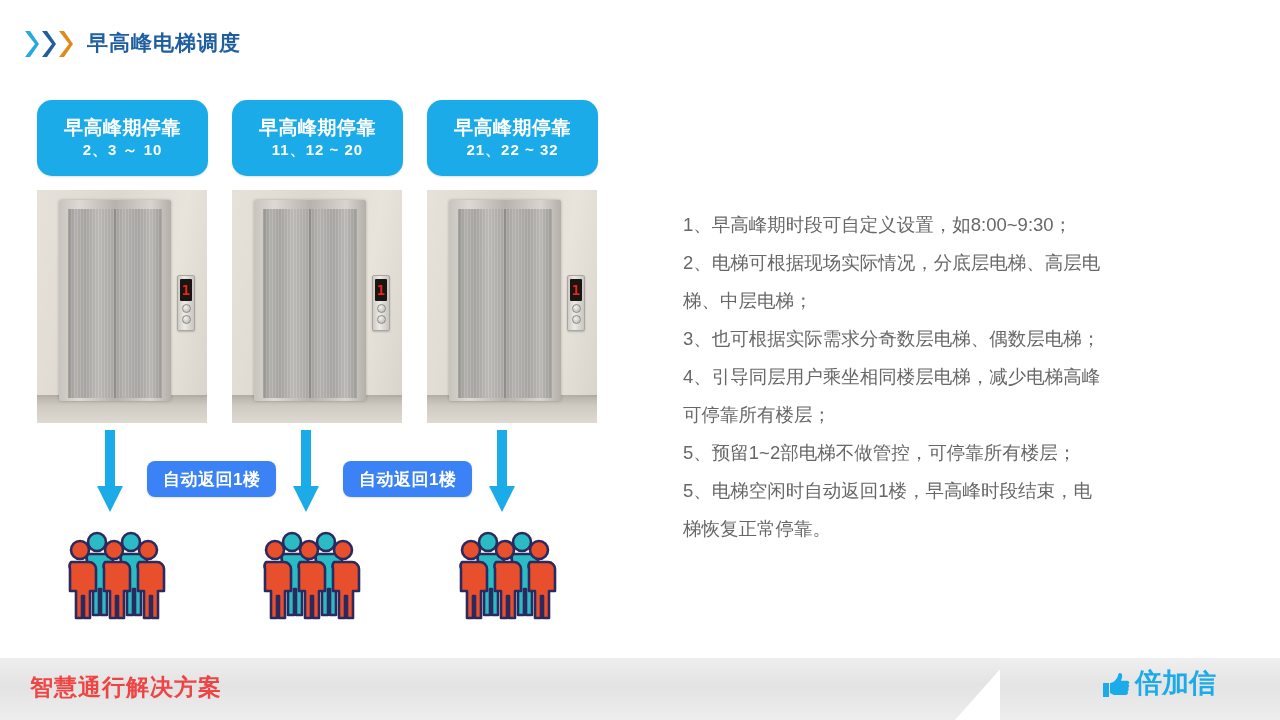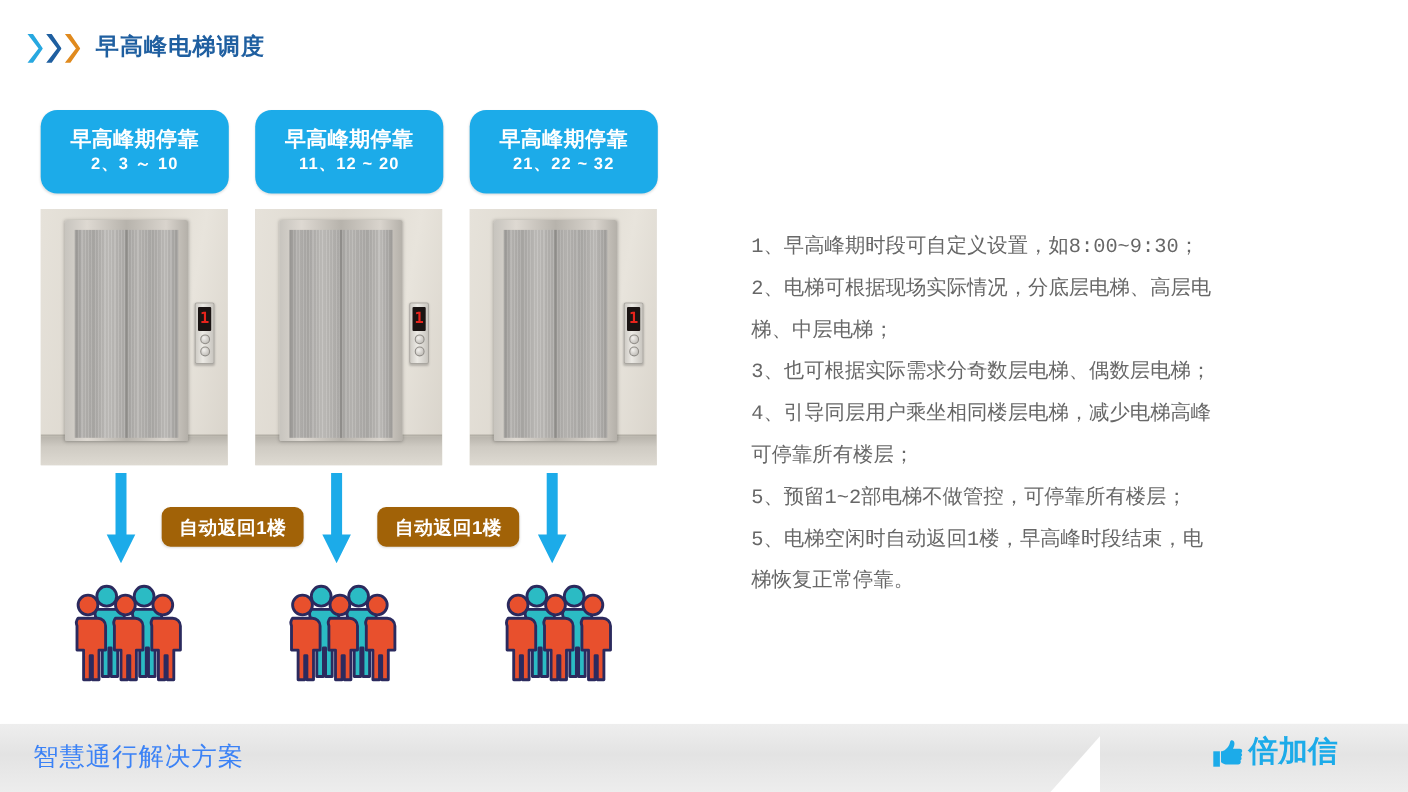--- a/index.html
+++ b/index.html
@@ -194,21 +194,21 @@
   }
   .arrow-1 { left: 96px;  top: 430px; }
   .arrow-2 { left: 292px; top: 430px; }
   .arrow-3 { left: 488px; top: 430px; }
 
   
   .ret-label {
     position: absolute;
     height: 36px;
     padding: 0 16px;
-    background: #a16207;
+    background: #3b82f6;
     border-radius: 8px;
     color: #ffffff;
     font-size: 17px;
     font-weight: bold;
     display: flex;
     align-items: center;
     justify-content: center;
     letter-spacing: 0.5px;
     box-shadow: 0 1px 2px rgba(0,0,0,0.12);
     white-space: nowrap;
@@ -225,21 +225,20 @@
   .people-1 { left: 60px;  top: 530px; }
   .people-2 { left: 255px; top: 530px; }
   .people-3 { left: 451px; top: 530px; }
 
   
   .notes {
     position: absolute;
     left: 683px;
     top: 206px;
     width: 505px;
-    font-family: Liberation Mono, monospace;
   }
   .note-line {
     font-size: 18.5px;
     color: #676767;
     line-height: 38px;
     white-space: nowrap;
   }
 
   
   .footer {
@@ -266,22 +265,22 @@
     width: 280px;
     height: 62px;
     background: linear-gradient(180deg, #efefef 0%, #e4e4e4 45%, #ededed 100%);
     clip-path: ellipse(300px 62px at 250px 31px);
   }
   .footer-title {
     position: absolute;
     left: 30px;
     top: 14px;
     font-size: 23px;
-    font-weight: normal;
-    color: #3b82f6;
+    font-weight: bold;
+    color: #ef4444;
     letter-spacing: 1px;
   }
   .brand {
     position: absolute;
     right: 64px;
     top: 12px;
     display: flex;
     gap: 4px;
   }
   .brand-name {

